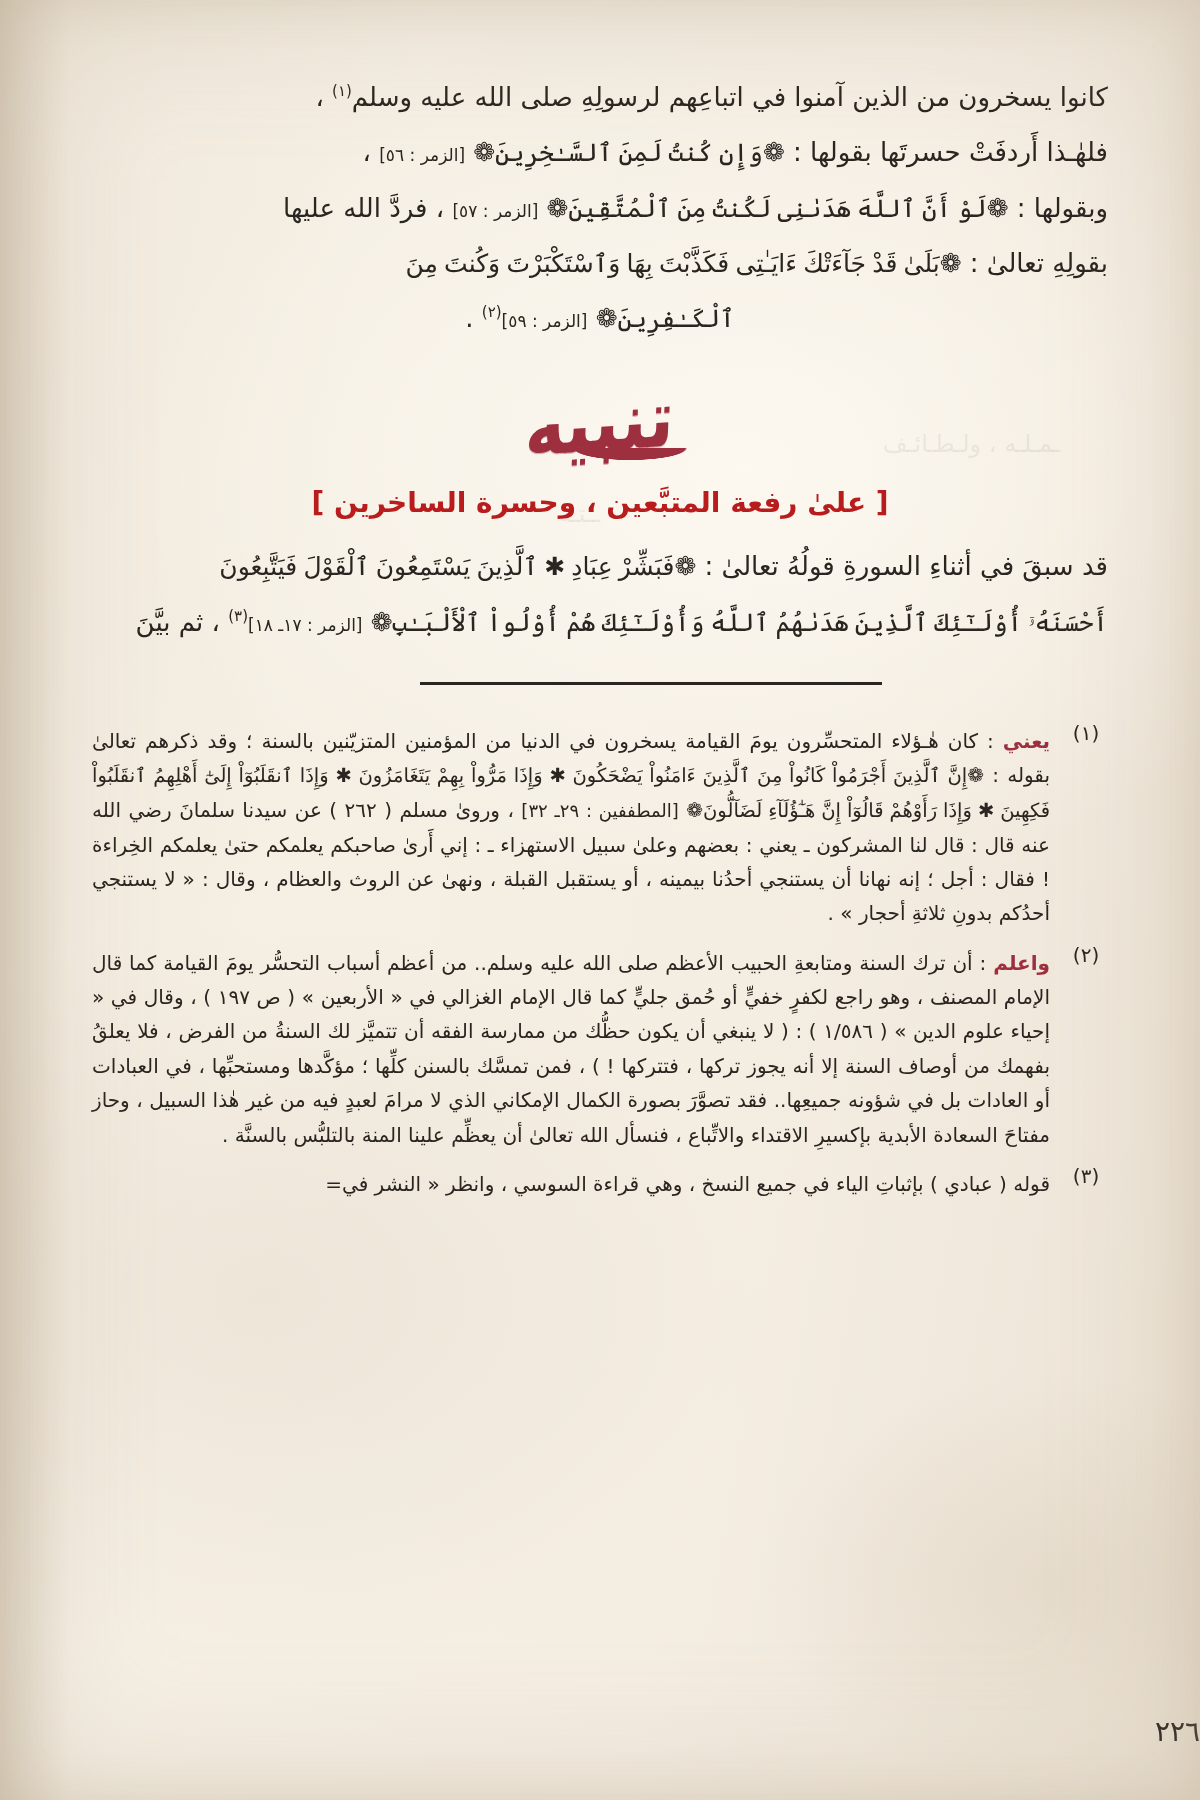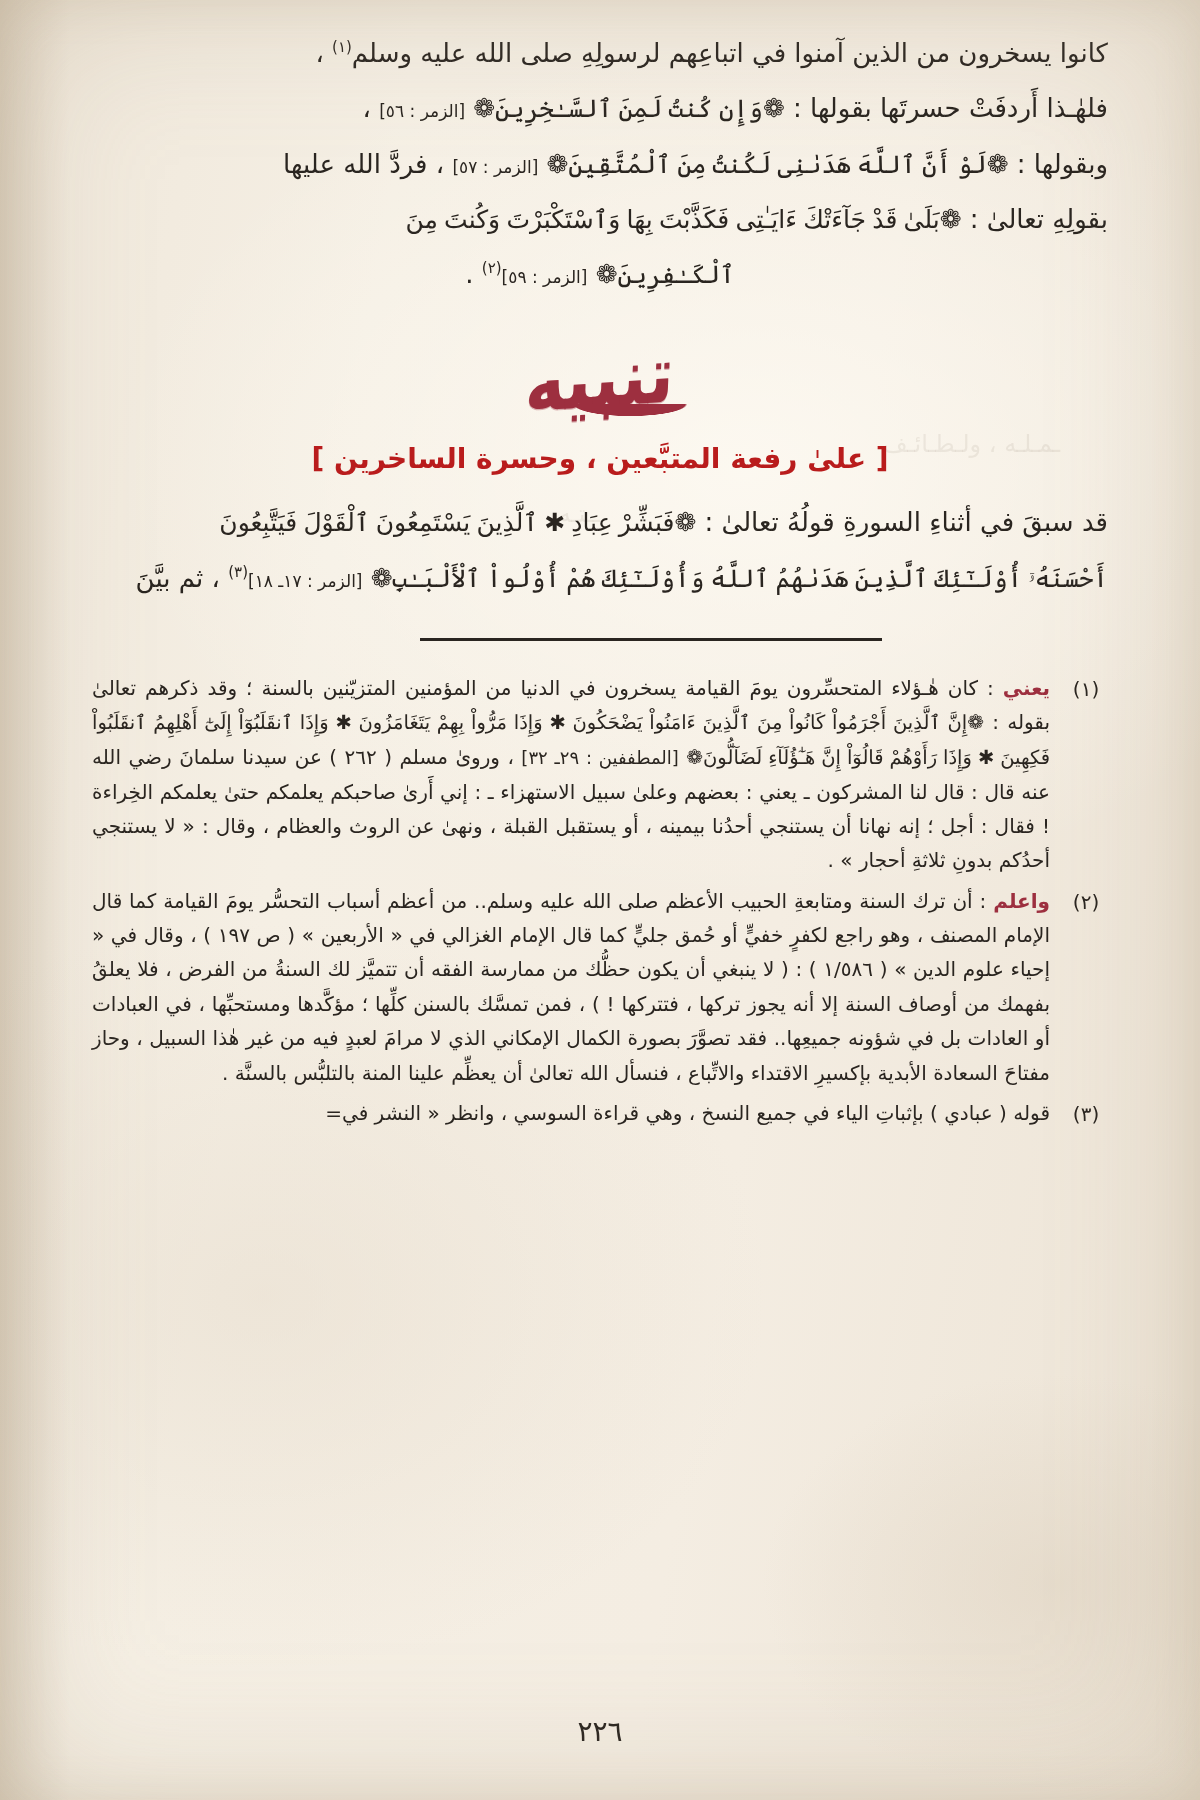--- a/index.html
+++ b/index.html
@@ -24,21 +24,21 @@
     box-shadow:inset 0 0 150px rgba(170,150,120,0.30), inset 0 0 44px rgba(180,162,132,0.22);
     pointer-events:none;
   }
   .edgeshade{
     position:absolute;left:0;top:0;bottom:0;width:70px;
     background:linear-gradient(to right, rgba(150,128,98,0.20), rgba(150,128,98,0));
     pointer-events:none;
   }
   .page{
     position:absolute;inset:0;
-    padding:40px 92px 40px 92px;
+    padding:84px 92px 40px 92px;
     box-sizing:border-box;
   }
 
   .body-col{ direction:rtl; text-align:justify; }
 
   .bodyline{
     color:#2a2520;
     font-size:26px;
     line-height:1.05;
     margin:0 0 28px 0;
@@ -115,30 +115,30 @@
     line-height:1.72;
     padding-top:1px;
   }
   .fn-body{
     flex:1 1 auto;
     color:#2a2520;
     font-size:20px;
     line-height:1.72;
     text-align:justify;
     text-justify:inter-word;
+    margin-top:9px;
   }
   .lead{ color:#9d2f3f; font-weight:700; }
   .fn .qur{ font-size:19.5px; }
   .fn .ref{ font-size:18px; }
 
   .pagenum{
     position:absolute;
     left:0;right:0;
     bottom:52px;
-    text-align:center;
     color:#2a2520;
     font-size:28px;
     letter-spacing:2px;
   }
 
   
   .ghost{
     position:absolute;
     color:rgba(120,100,78,0.10);
     font-size:24px;

